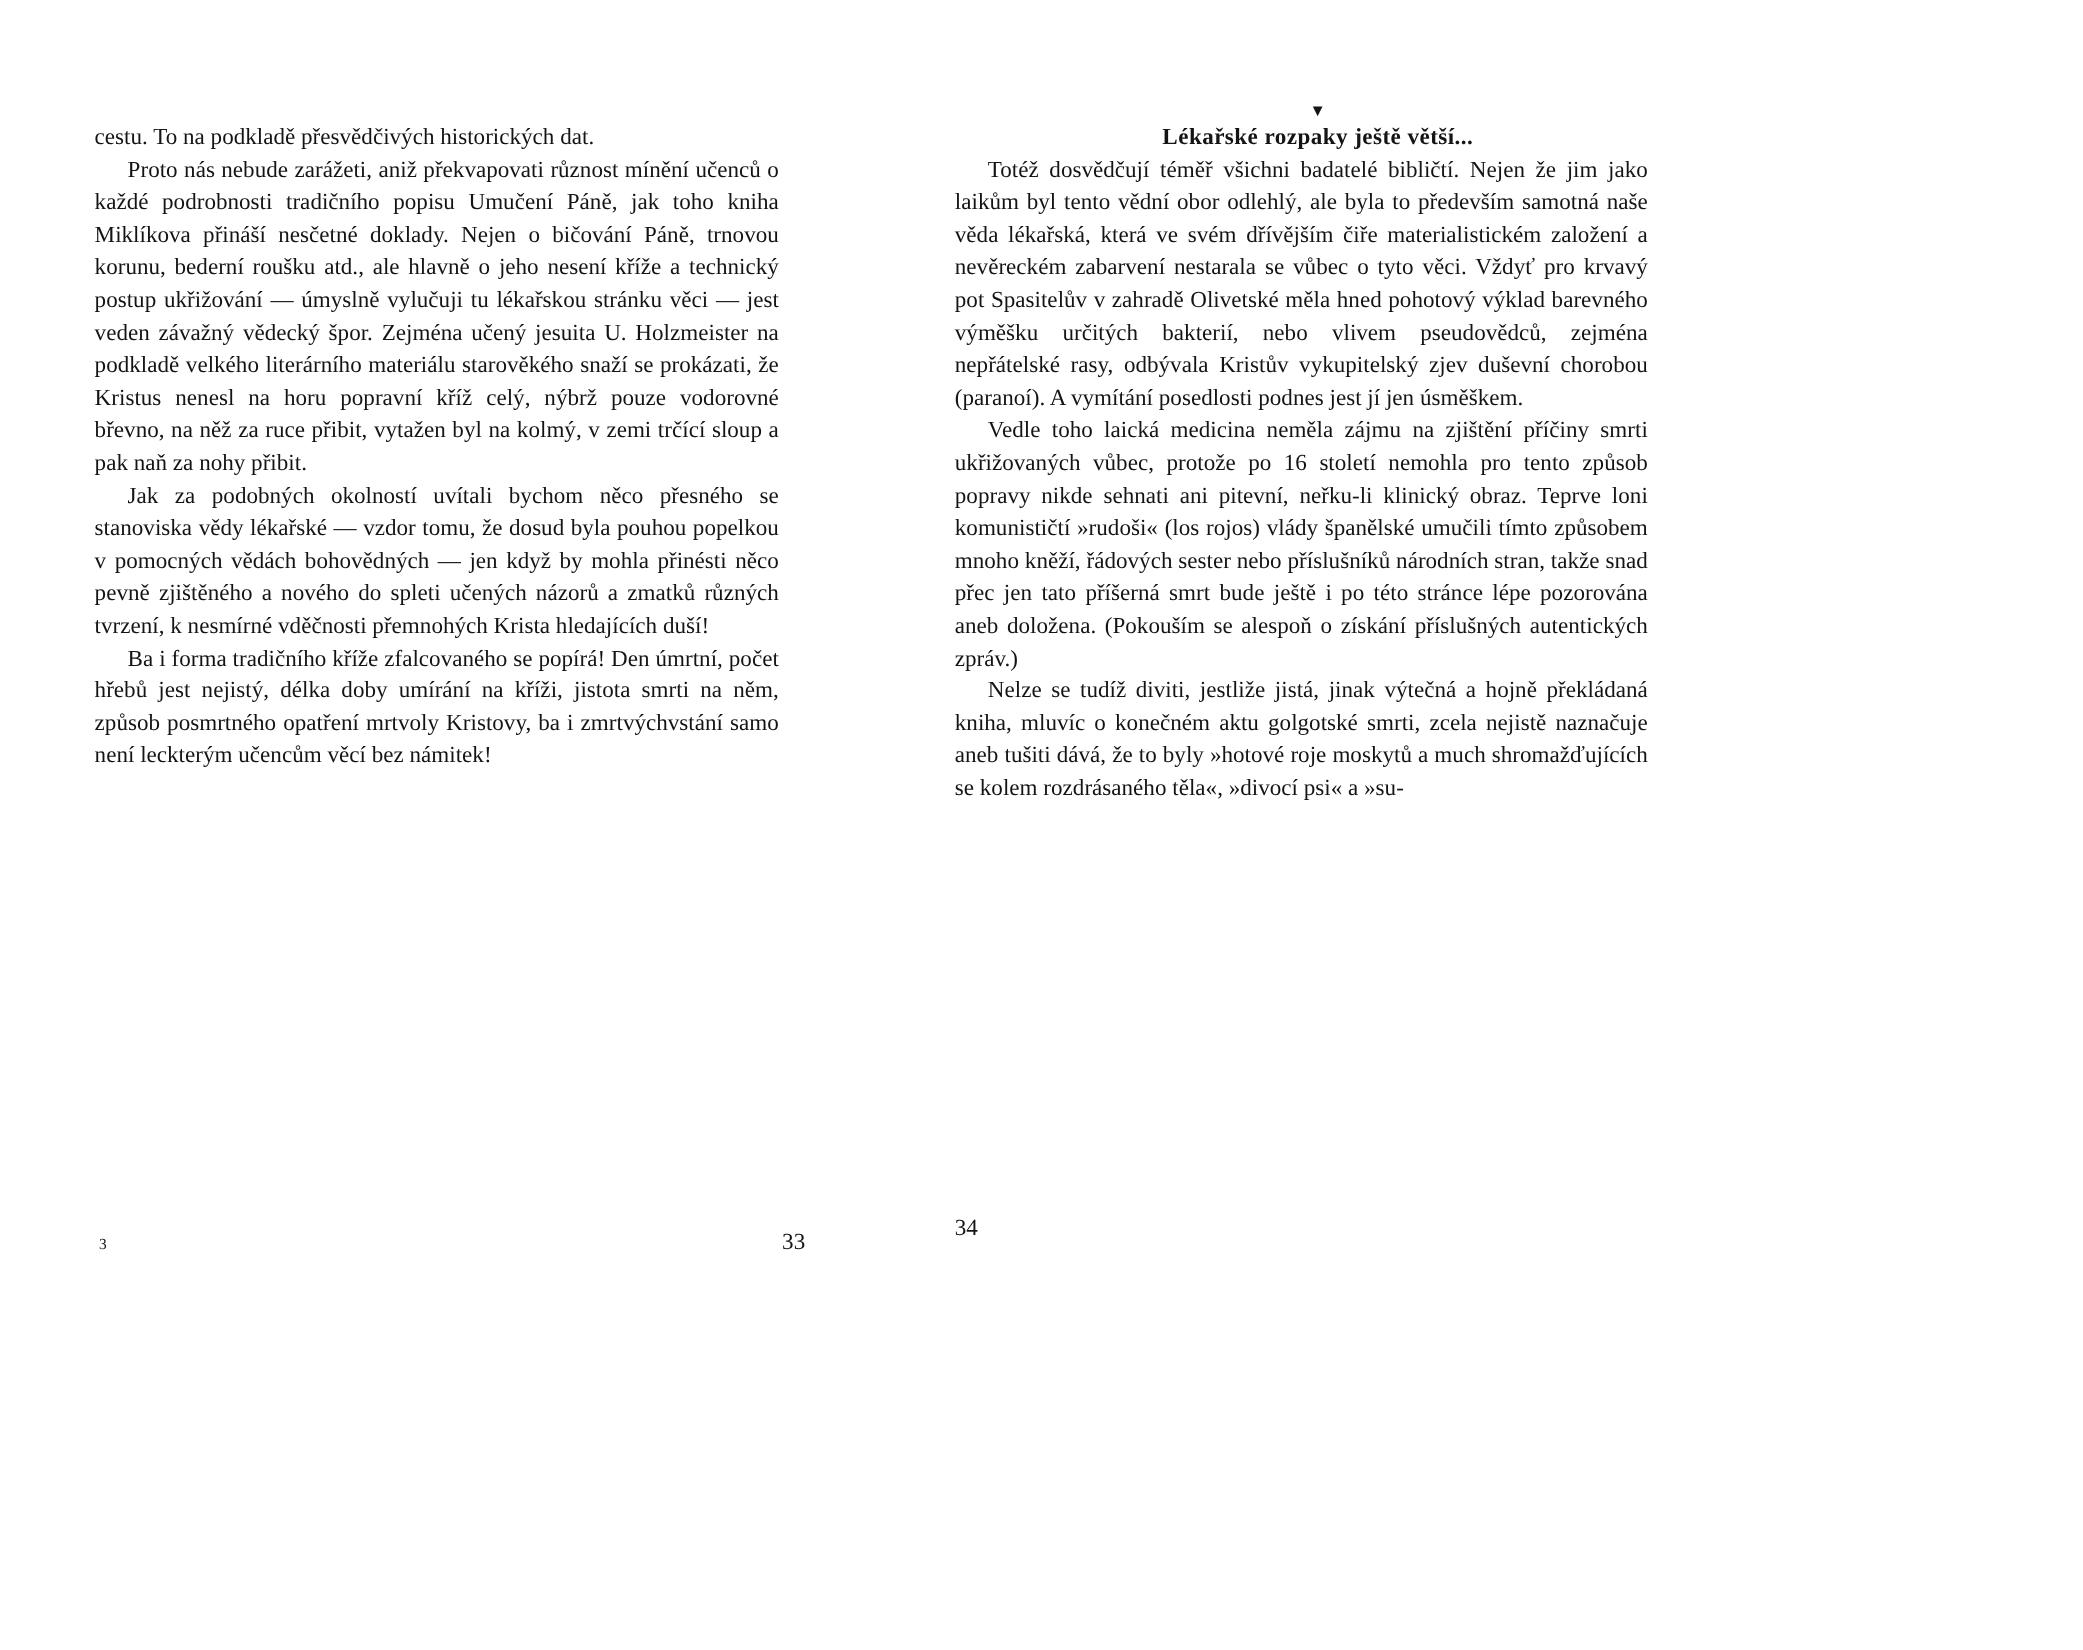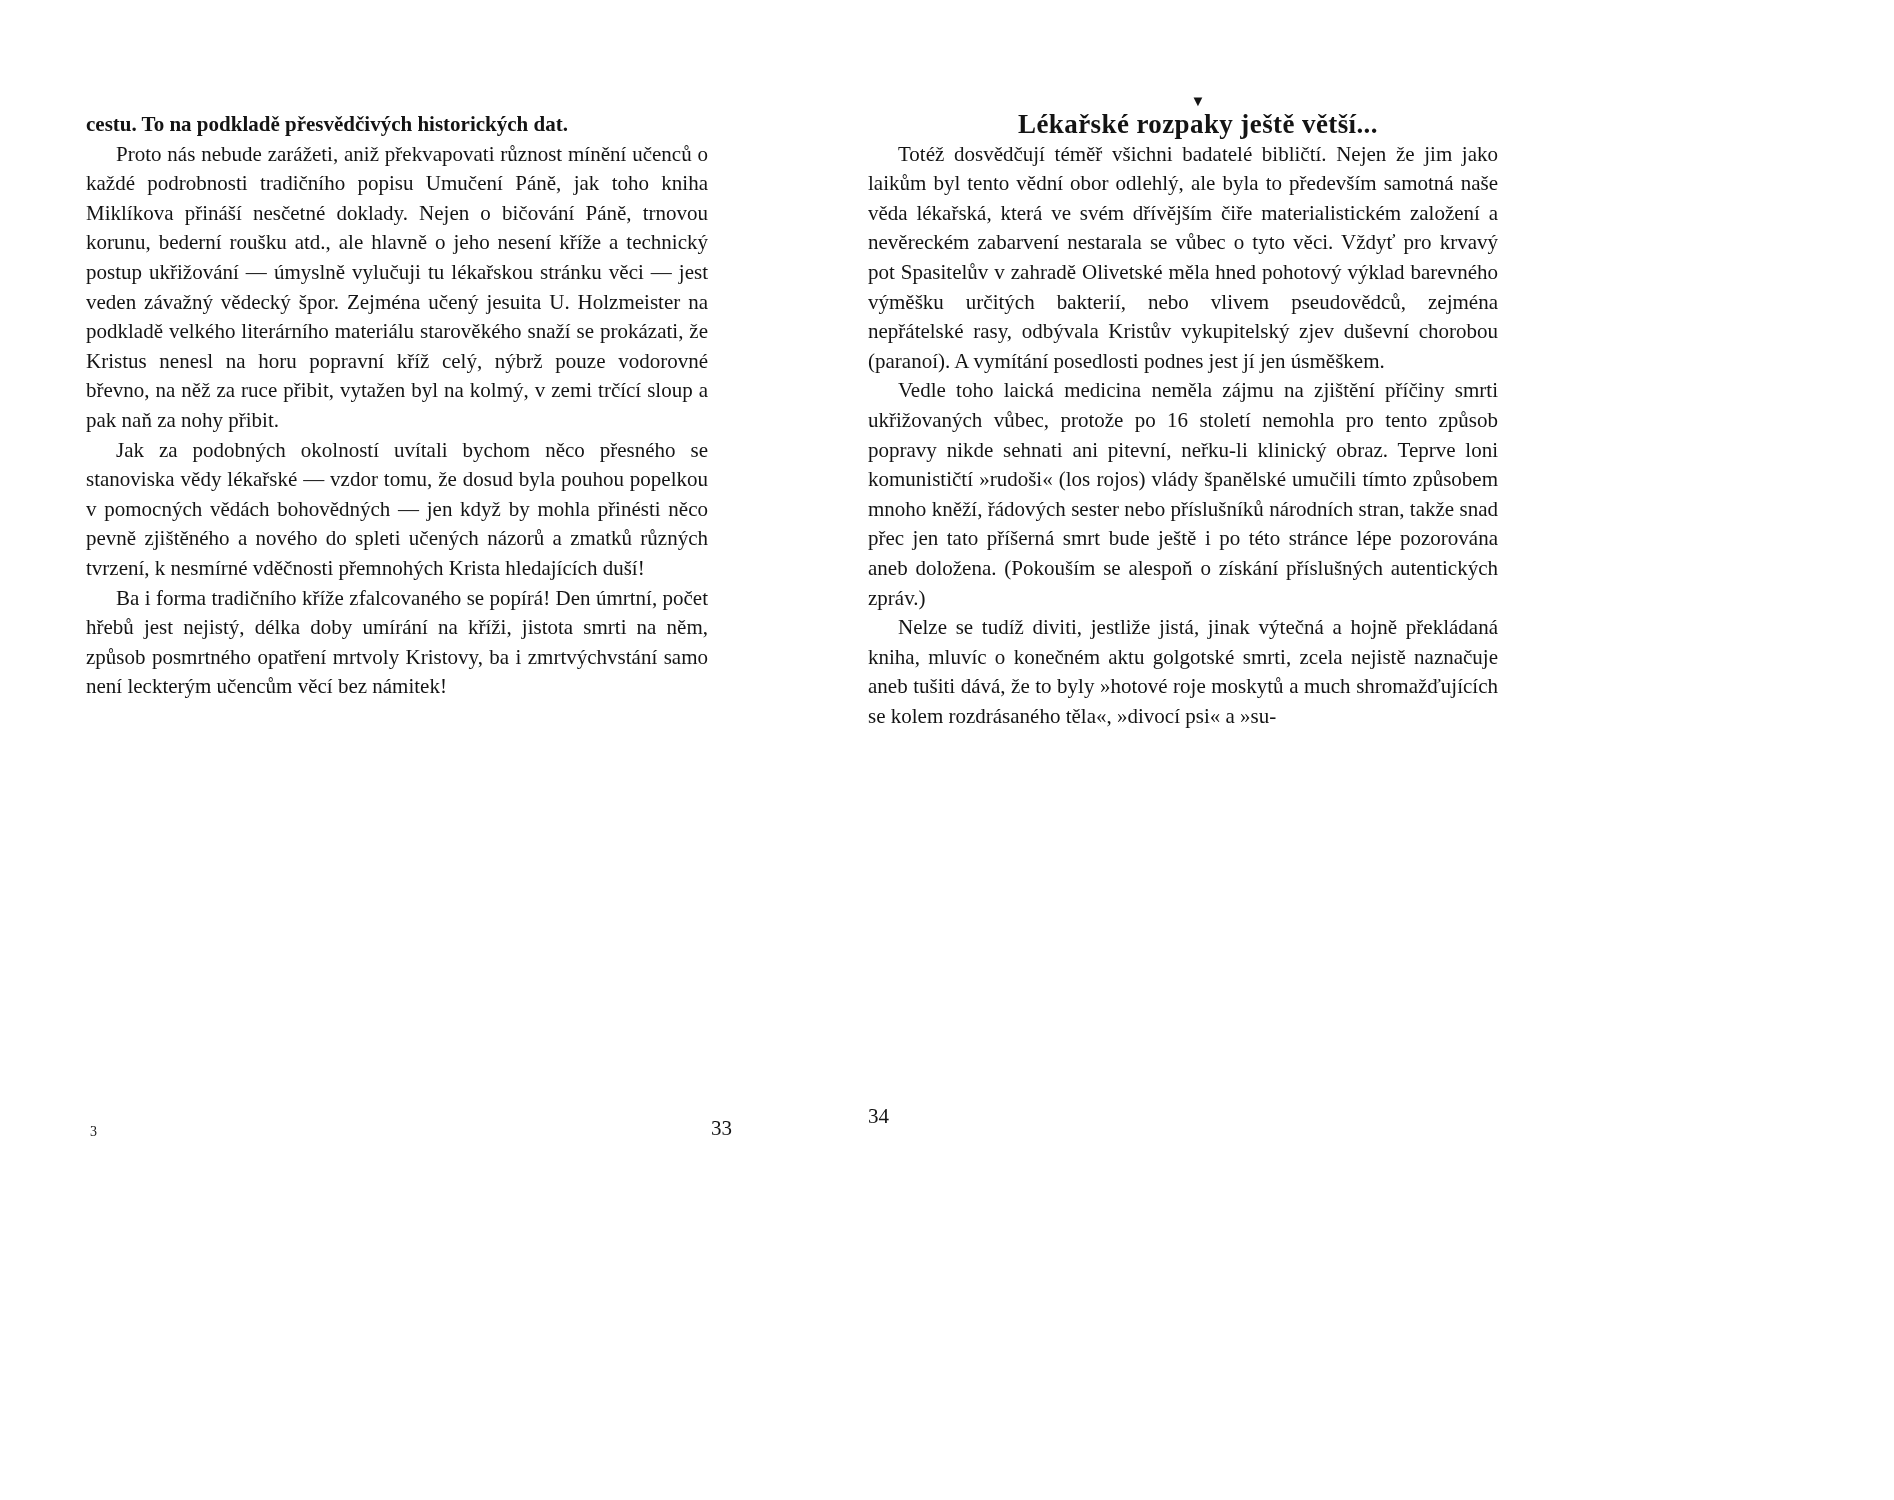--- a/index.html
+++ b/index.html
@@ -20,21 +20,20 @@
     font-size: 21px;
     line-height: 29.6px;
     text-align: justify;
   }
   .text-col p {
     margin: 0;
     text-indent: 30px;
   }
   .text-col p.no-indent {
     text-indent: 0;
-    font-weight: bold;
   }
   #left-col {
     left: 86px;
     top: 110px;
     width: 622px;
   }
   #right-col {
     left: 868px;
     top: 92px;
     width: 630px;
@@ -42,21 +41,21 @@
   .ornament {
     text-align: center;
     font-size: 15px;
     line-height: 18px;
     color: #141414;
     text-indent: 0;
   }
   .chapter-heading {
     text-align: center;
     font-weight: bold;
-    font-size: 27px;
+    font-size: 21px;
     letter-spacing: 0.4px;
     margin-top: 16px;
     margin-bottom: 32px;
     text-indent: 0;
   }
   .footer-sig {
     position: absolute;
     left: 90px;
     top: 1124px;
     font-size: 14px;

